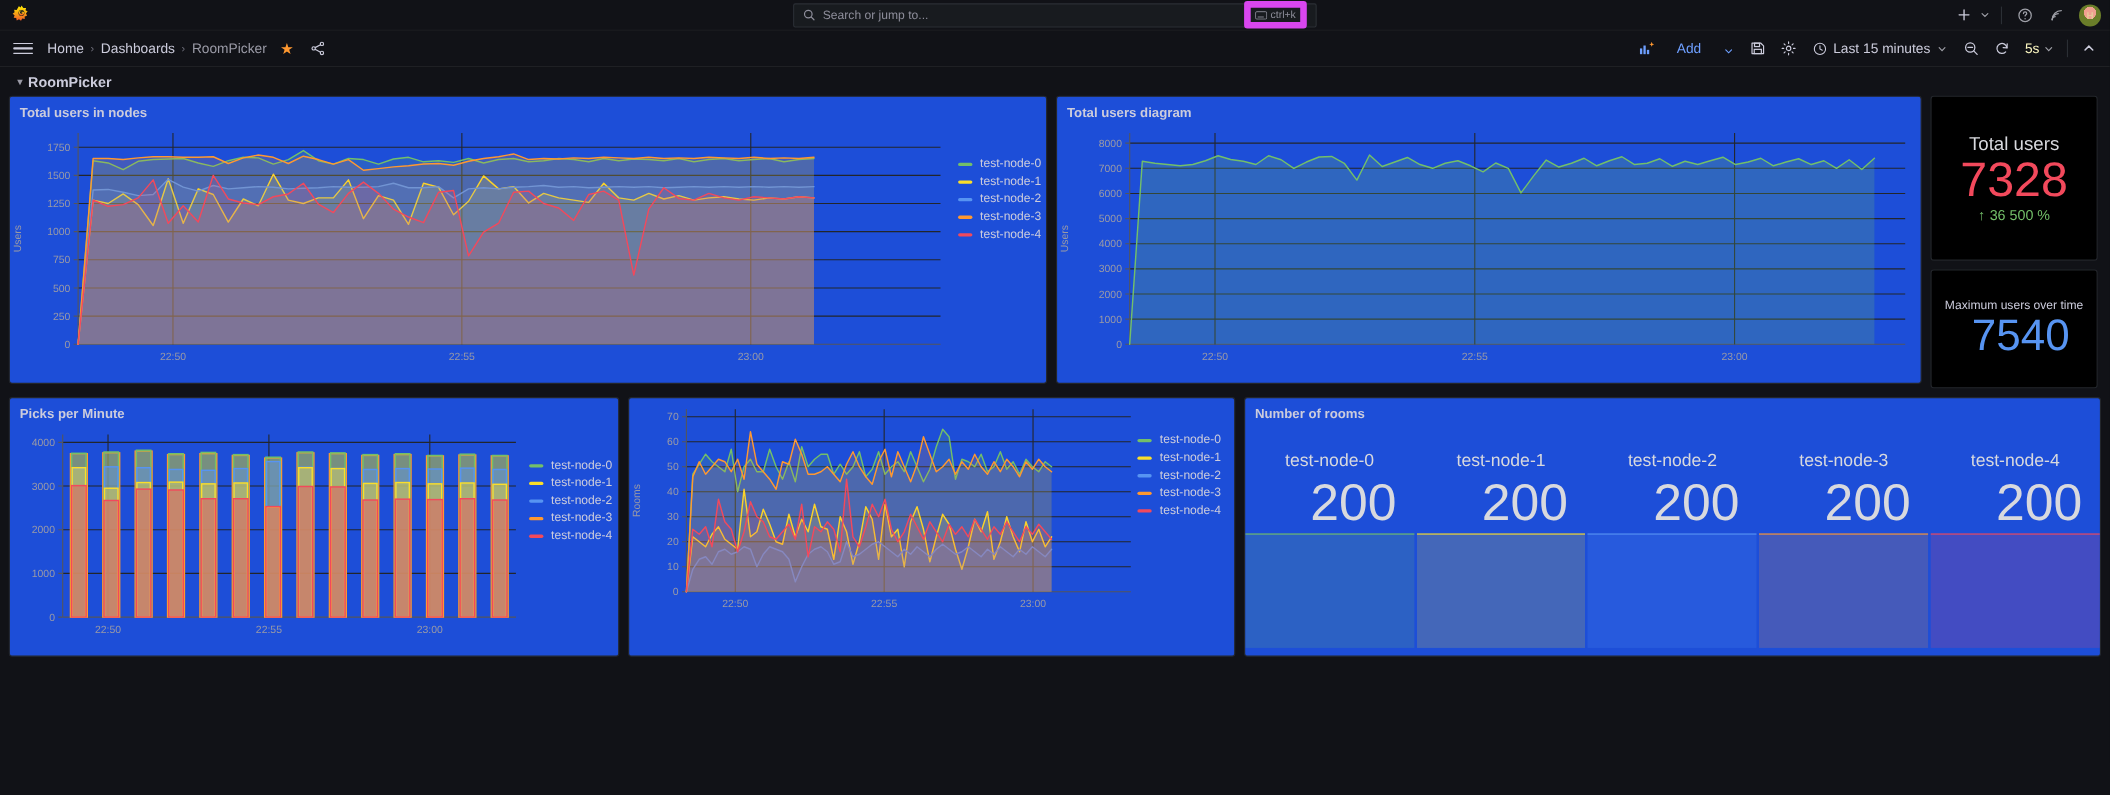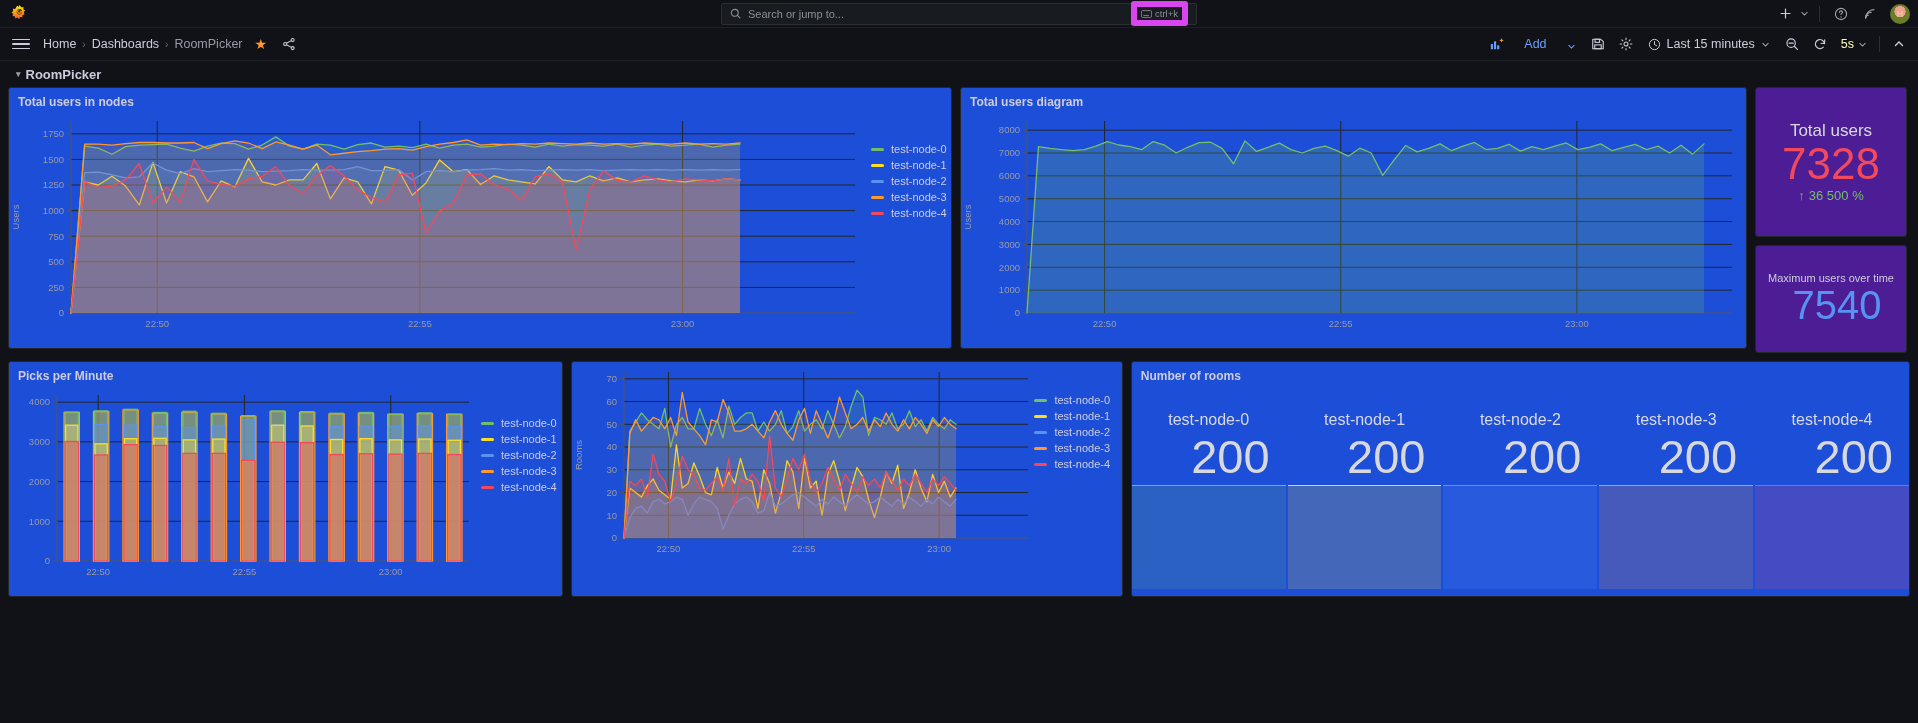--- a/index.html
+++ b/index.html
@@ -130,21 +130,21 @@
   
   .legend {
     position:absolute; display:flex; flex-direction:column; gap:4px;
   }
   .legend-item { display:flex; align-items:center; gap:7px; cursor:pointer; }
   .legend-swatch { width:13px; height:3px; border-radius:1.5px; flex:none; }
   .legend-label { font-size:11px; color:#ccccdc; white-space:nowrap; }
 
   
   .stat-panel {
-    background:#4c1d95; border:1px solid #23262b; border-radius:3px;
+    background:#000000; border:1px solid #23262b; border-radius:3px;
     display:flex;flex-direction:column;align-items:center;justify-content:center;
     overflow:hidden;
   }
   .stat-title { font-size:17px; color:#d8d9de; font-weight:400; }
   .stat-value-big { font-size:44px; font-weight:400; line-height:1.05; }
   .stat-delta { font-size:13px; display:flex;align-items:center;gap:4px; }
   .stat-title-sm { font-size:11px; color:#ccccdc; }
   .stat-value-mid { font-size:40px; font-weight:400; line-height:1.05;margin-left:12px; }
 
   

